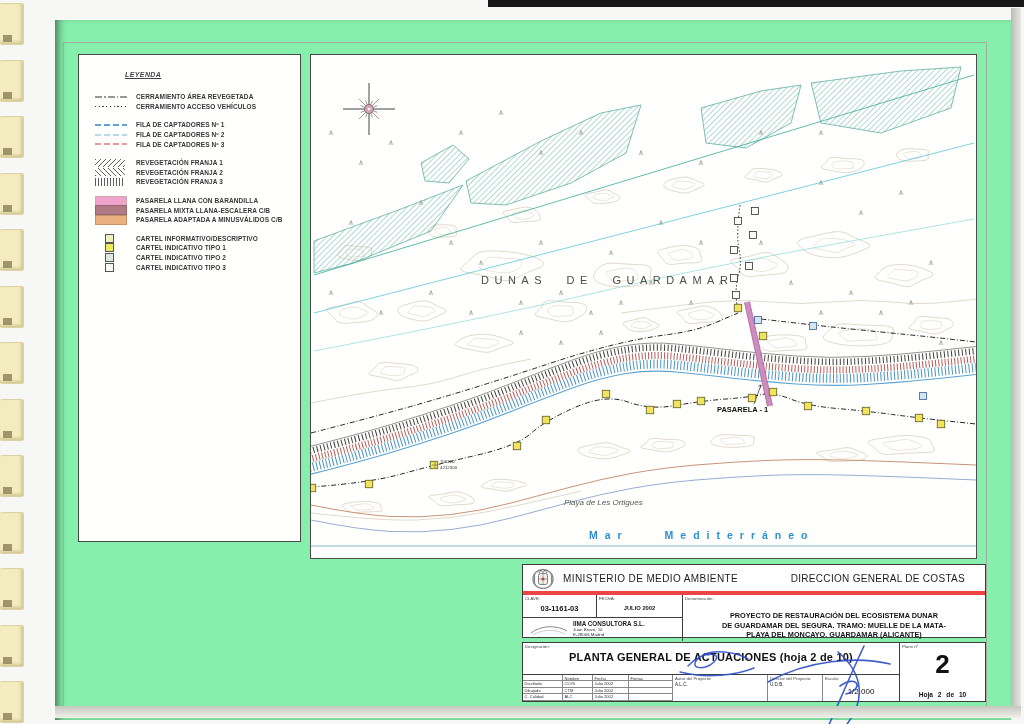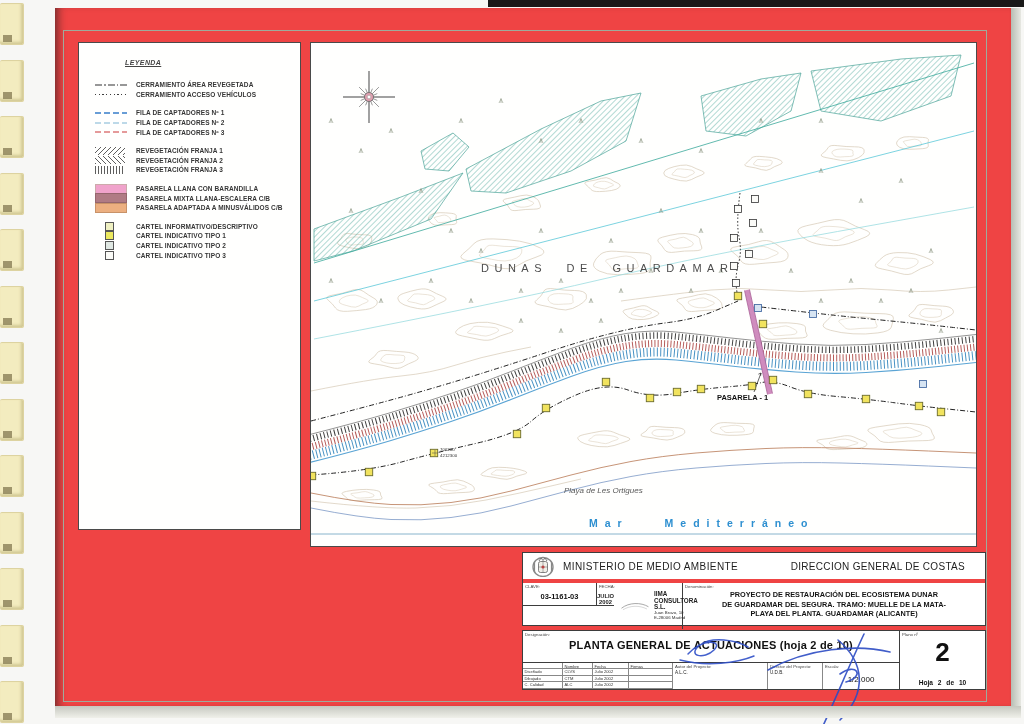--- a/index.html
+++ b/index.html
@@ -1,20 +1,20 @@
 <!DOCTYPE html>
 <html><head>
 <meta charset="utf-8">
 <style>
   html,body{margin:0;padding:0;background:#ffffff;font-family:"Liberation Sans",sans-serif;}
   .page{position:relative;width:1024px;height:724px;background:#f7f7f5;overflow:hidden;}
   .topstrip{position:absolute;left:488px;top:0;width:536px;height:7px;background:#181818;}
   .tab{position:absolute;left:0;width:23px;height:40px;background:#f3ecbf;border:1px solid #ddd3a0;border-left:none;border-radius:2px;box-shadow:inset -2px -2px 3px rgba(150,135,70,.35);}
   .tab:after{content:"";position:absolute;bottom:2px;left:3px;width:9px;height:7px;background:#8a7f58;opacity:.8;}
-  .paper{position:absolute;left:55px;top:8px;width:956px;height:700px;background:#ef4444;
+  .paper{position:absolute;left:55px;top:20px;width:956px;height:700px;background:#86efac;
          box-shadow:inset 8px 0 9px -5px rgba(30,30,30,.6), inset 0 -2px 3px rgba(0,0,0,.06);}
   .edge-r{position:absolute;left:1011px;top:8px;width:10px;height:703px;background:linear-gradient(90deg,#b7bdb3,#e7e8e2);}
   .edge-b{position:absolute;left:55px;top:706px;width:966px;height:12px;background:linear-gradient(180deg,#c6c8c0,#f0f0ea);}
   .sheet-frame{position:absolute;left:8px;top:22px;width:922px;height:670px;border:1px solid #9fab9c;}
 
   
   .legend-box{position:absolute;left:23px;top:34px;width:221px;height:486px;border:1px solid #4a4a4a;background:#fffffe;}
   .lg-title{margin:16px 0 14px 46px;font-size:7px;font-weight:bold;font-style:italic;color:#444;
             text-decoration:underline;letter-spacing:.4px;}
   .lg-row{display:flex;align-items:center;height:9.6px;padding-left:16px;}
@@ -40,33 +40,33 @@
   .map-box{position:absolute;left:255px;top:34px;width:665px;height:503px;border:1px solid #4a4a4a;background:#fffffe;}
   svg{font-family:"Liberation Sans",sans-serif;}
 
   
   .tb-upper{position:absolute;left:467px;top:544px;width:464px;height:74px;border:1.5px solid #3d3d3d;background:#fff;box-sizing:border-box;}
   .tb-row1{height:26px;border-bottom:4px solid #ef4444;display:flex;align-items:center;}
   .crest{margin:0 8px 0 8px;}
   .ministry{font-size:10px;color:#1d1d1d;letter-spacing:.4px;}
   .direccion{font-size:10px;color:#1d1d1d;margin-left:auto;margin-right:20px;letter-spacing:.3px;}
   .tb-row2{display:flex;height:46px;}
-  .tb-left{width:160px;border-right:1px solid #3d3d3d;display:flex;flex-direction:row;box-sizing:border-box;}
+  .tb-left{width:160px;border-right:1px solid #3d3d3d;display:flex;flex-direction:column;box-sizing:border-box;}
   .tb-lt-top{display:flex;height:22px;border-bottom:1px solid #3d3d3d;}
   .cell-clave{width:73px;border-right:1px solid #3d3d3d;position:relative;}
   .cell-fecha{flex:1;position:relative;}
   .mini-label{position:absolute;top:1px;left:2px;font-size:4.3px;color:#444;}
   .clave-val{margin-top:9px;text-align:center;font-size:7.5px;font-weight:bold;color:#111;}
   .fecha-val{margin-top:10px;text-align:center;font-size:5.8px;font-weight:bold;color:#222;}
   .tb-lt-bot{flex:1;display:flex;align-items:center;}
   .swoosh{margin:0 4px 0 6px;}
   .consult-name{font-size:6.3px;font-weight:bold;color:#222;line-height:6.5px;}
   .consult-addr{font-size:4.4px;color:#333;line-height:4.8px;}
   .tb-den{flex:1;position:relative;}
-  .den-lines{margin-top:7px;text-align:center;font-size:7.3px;font-weight:bold;color:#141414;line-height:9.6px;}
+  .den-lines{margin-top:16px;text-align:center;font-size:7.3px;font-weight:bold;color:#141414;line-height:9.6px;}
 
   .tb-lower{position:absolute;left:467px;top:622px;width:464px;height:60px;border:1.5px solid #3d3d3d;background:#fff;box-sizing:border-box;display:flex;}
   .tbl-main{width:377px;border-right:1.5px solid #3d3d3d;display:flex;flex-direction:column;box-sizing:border-box;}
   .row-desig{height:31px;border-bottom:1px solid #3d3d3d;position:relative;}
   .desig-text{margin-top:8px;text-align:center;font-size:11px;font-weight:bold;color:#111;letter-spacing:.2px;}
   .row-firmas{flex:1;display:flex;}
   .ft{display:grid;grid-template-columns:40px 30px 36px 44px;grid-auto-rows:6.4px;font-size:4.1px;color:#333;}
   .ft span{border-right:.5px solid #888;border-bottom:.5px solid #888;padding-left:1.5px;overflow:hidden;white-space:nowrap;}
   .ft .hd{padding-top:.5px;}
   .cell-autor{width:94px;border-right:.5px solid #888;position:relative;}
@@ -438,21 +438,21 @@
               <div class="consult-addr">Juan Bravo, 10</div>
               <div class="consult-addr">E-28006 Madrid</div>
             </div>
           </div>
         </div>
         <div class="tb-den">
           <span class="mini-label">Denominación:</span>
           <div class="den-lines">
             <div>PROYECTO DE RESTAURACIÓN DEL ECOSISTEMA DUNAR</div>
             <div>DE GUARDAMAR DEL SEGURA. TRAMO: MUELLE DE LA MATA-</div>
-            <div>PLAYA DEL PLANTA. GUARDAMAR (ALICANTE)</div>
+            <div>PLAYA DEL MONCAYO. GUARDAMAR (ALICANTE)</div>
           </div>
         </div>
       </div>
     </div>
 
     <div class="tb-lower">
       <div class="tbl-main">
         <div class="row-desig">
           <span class="mini-label">Designación:</span>
           <div class="desig-text">PLANTA GENERAL DE ACTUACIONES (hoja 2 de 10)</div>

